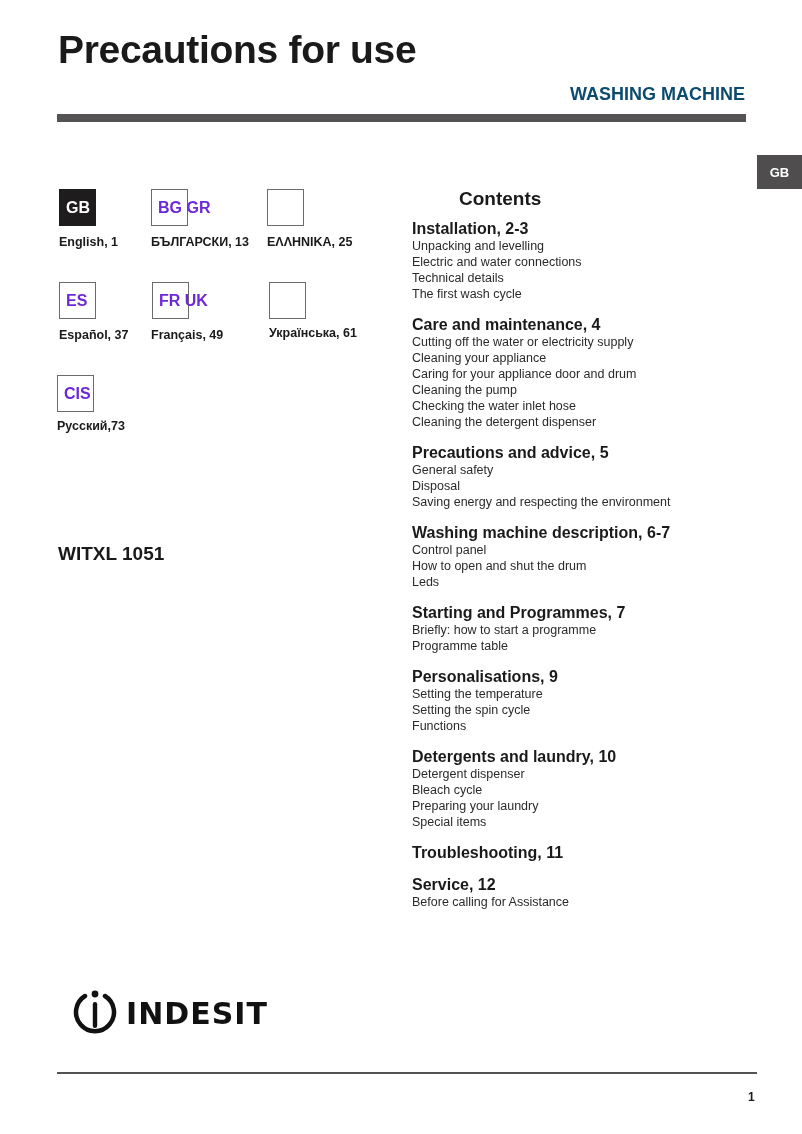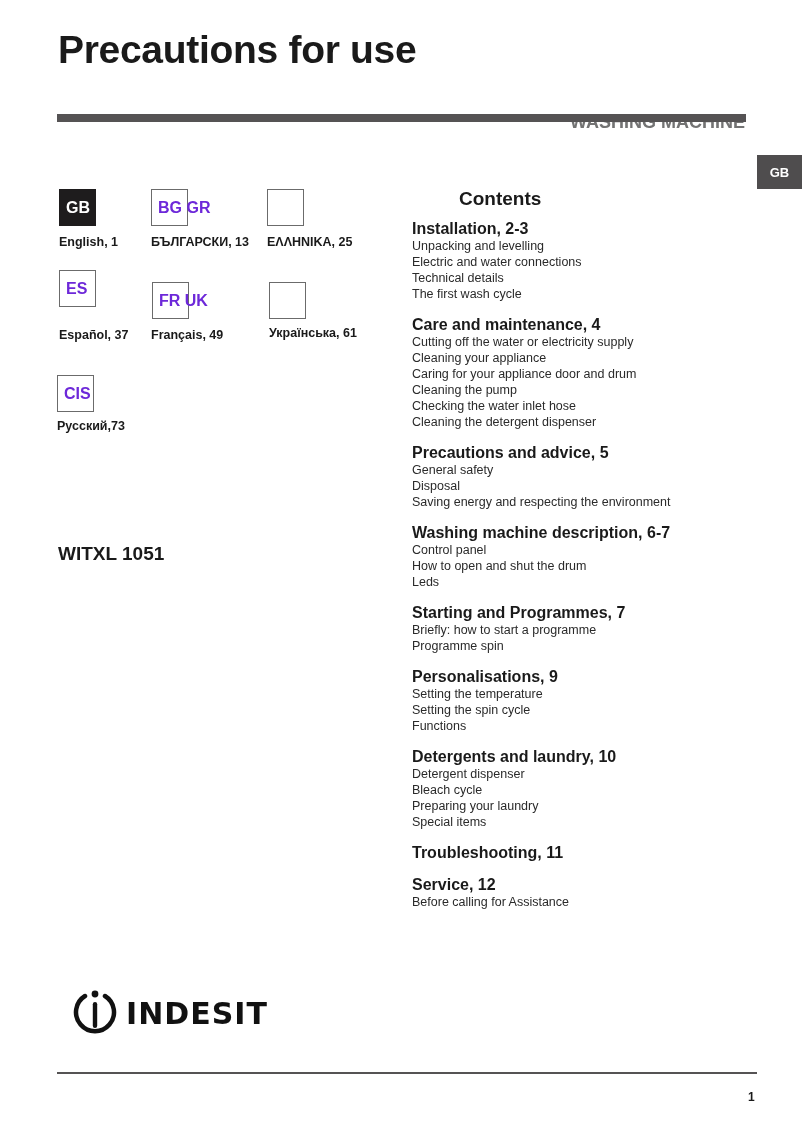--- a/index.html
+++ b/index.html
@@ -23,24 +23,23 @@
       font-weight: bold;
       letter-spacing: -0.3px;
       color: #1a1a1a;
       line-height: 48px;
       white-space: nowrap;
     }
     .product-type {
       right: 57px; top: 83px;
       font-size: 18px;
       font-weight: bold;
-      color: #737373;
+      color: #0c4a6e;
       line-height: 22px;
       white-space: nowrap;
-      margin-top: 28px;
     }
     .top-bar {
       left: 57px; top: 114px;
       width: 689px; height: 8px;
       background: #555354;
     }
     .side-tab {
       left: 757px; top: 155px;
       width: 45px; height: 34px;
       background: #4f4d4e;
@@ -150,21 +149,21 @@
 
 <div class="abs lang-box filled" style="left:59px; top:189px;">GB</div>
 <div class="abs lang-label" style="left:59px; top:235px;">English, 1</div>
 
 <div class="abs lang-box wide" style="left:151px; top:189px;">BG GR</div>
 <div class="abs lang-label" style="left:151px; top:235px;">БЪЛГАРСКИ, 13</div>
 
 <div class="abs lang-box" style="left:267px; top:189px;"></div>
 <div class="abs lang-label" style="left:267px; top:235px;">ΕΛΛΗΝΙΚΑ,  25</div>
 
-<div class="abs lang-box" style="left:59px; top:270px;">ES</div>
+<div class="abs lang-box" style="left:59px; top:282px;">ES</div>
 <div class="abs lang-label" style="left:59px; top:328px;">Español, 37</div>
 
 <div class="abs lang-box wide" style="left:152px; top:282px;">FR UK</div>
 <div class="abs lang-label" style="left:151px; top:328px;">Français, 49</div>
 
 <div class="abs lang-box" style="left:269px; top:282px;"></div>
 <div class="abs lang-label" style="left:269px; top:326px;">Українська, 61</div>
 
 <div class="abs lang-box" style="left:57px; top:375px;">CIS</div>
 <div class="abs lang-label" style="left:57px; top:419px;">Русский,73</div>
@@ -202,21 +201,21 @@
   <div class="section">
     <div class="section-title">Washing machine description, 6-7</div>
     <div class="section-item">Control panel</div>
     <div class="section-item">How to open and shut the drum</div>
     <div class="section-item">Leds</div>
   </div>
 
   <div class="section">
     <div class="section-title">Starting and Programmes, 7</div>
     <div class="section-item">Briefly: how to start a programme</div>
-    <div class="section-item">Programme spin</div>
+    <div class="section-item">Programme table</div>
   </div>
 
   <div class="section">
     <div class="section-title">Personalisations, 9</div>
     <div class="section-item">Setting the temperature</div>
     <div class="section-item">Setting the spin cycle</div>
     <div class="section-item">Functions</div>
   </div>
 
   <div class="section">

